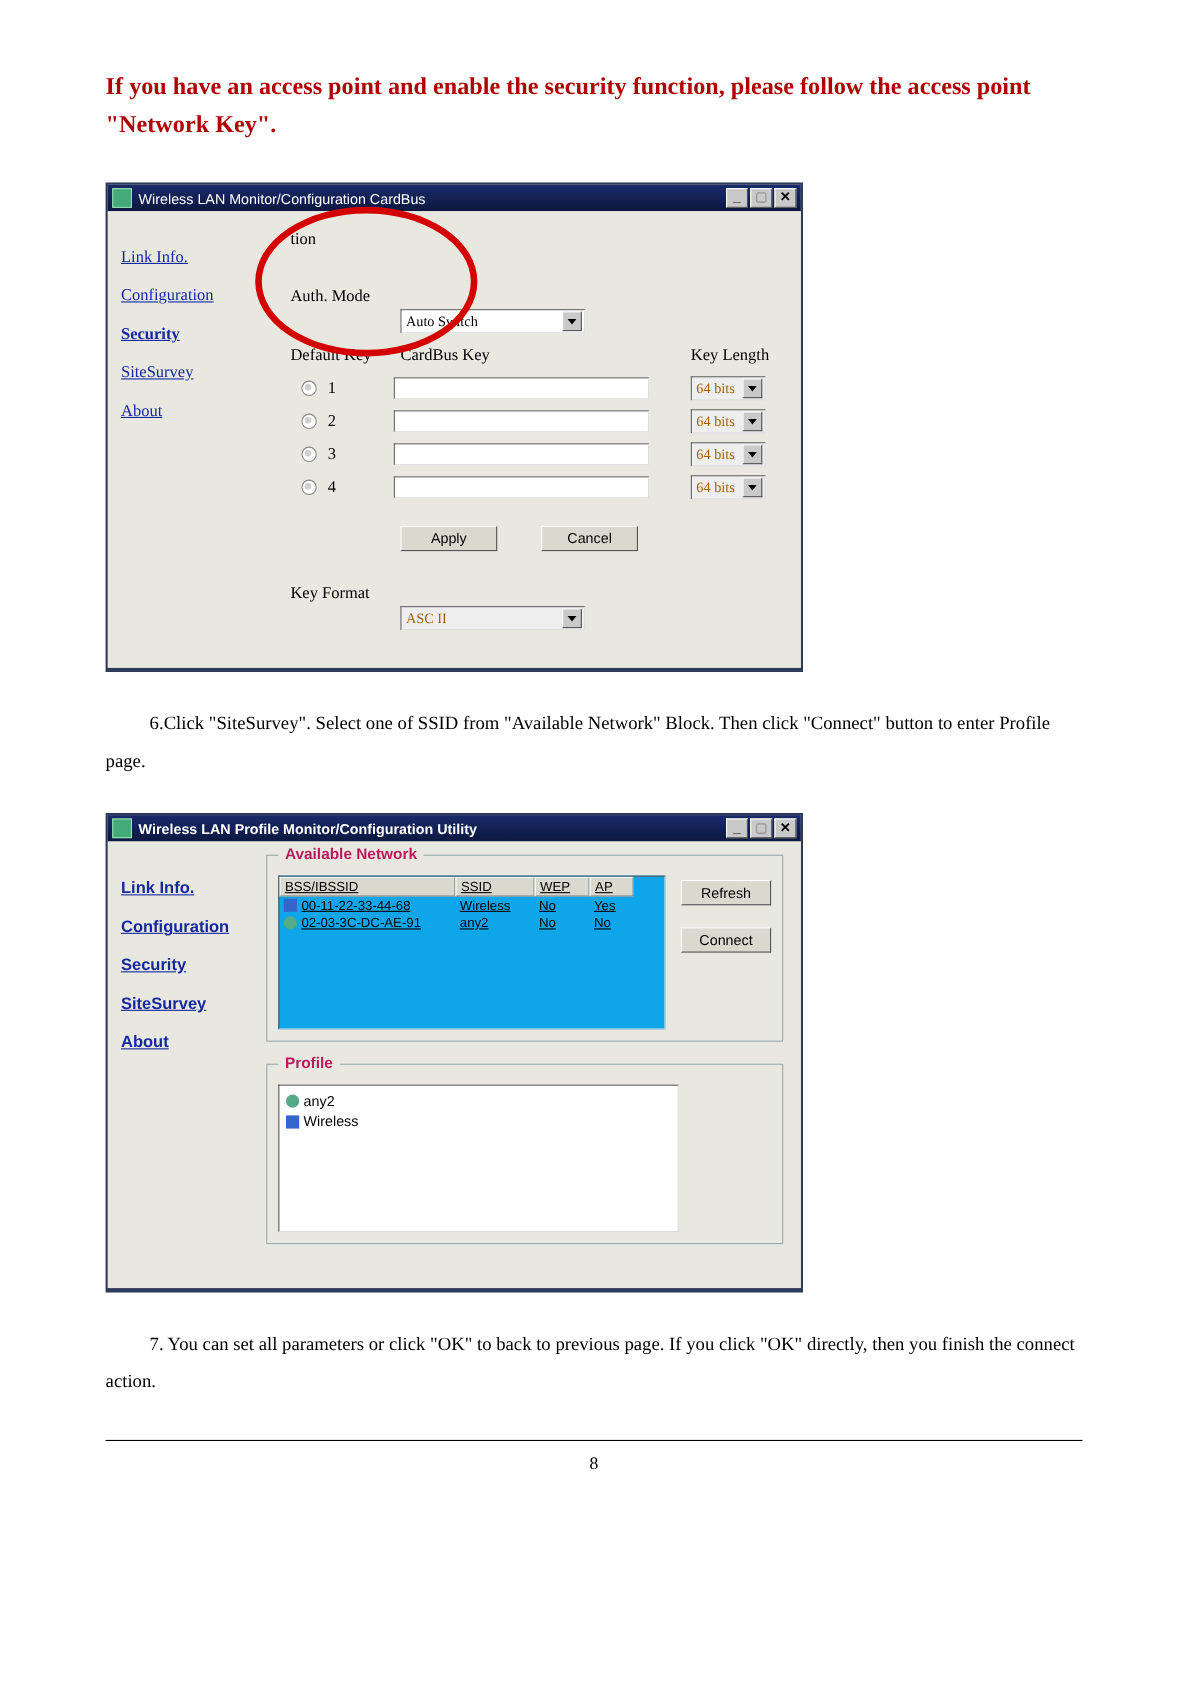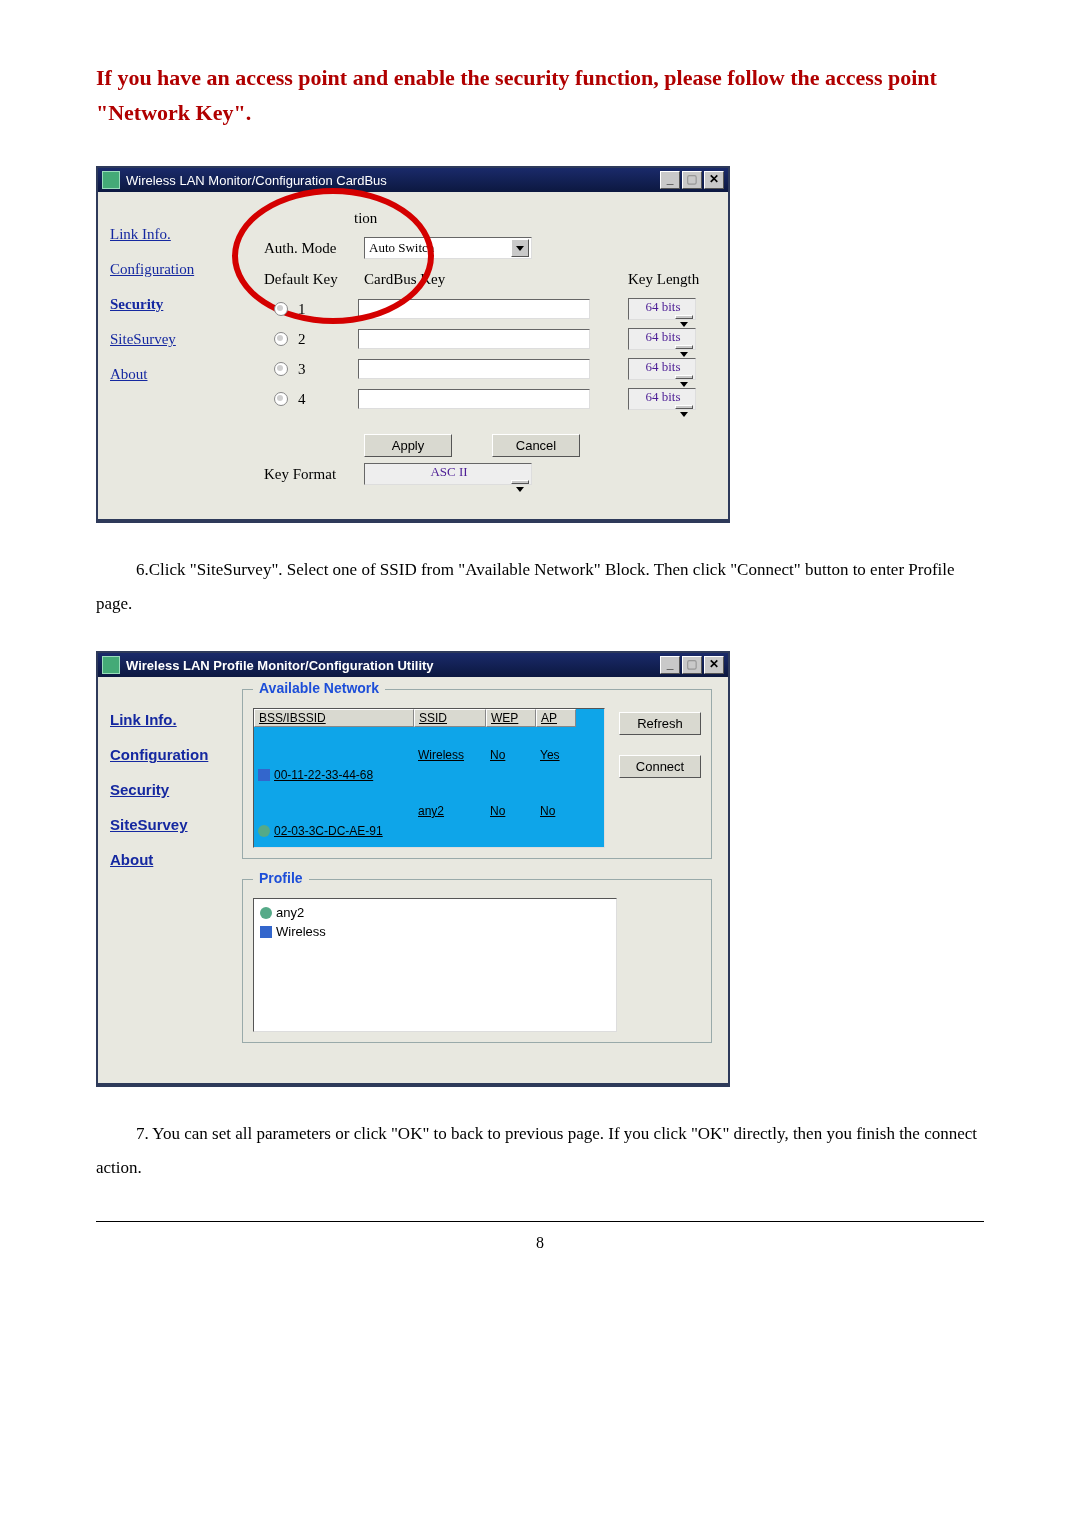--- a/index.html
+++ b/index.html
@@ -82,23 +82,23 @@
 }
 .row { display:flex; align-items:center; margin-bottom:10px; }
 .lbl { width:100px; }
 .dropdown {
   background:#fff;
   border-top:1px solid #666; border-left:1px solid #666;
   border-right:1px solid #ddd; border-bottom:1px solid #ddd;
   height:20px; display:flex; align-items:center;
   font-size:13px; padding:0 2px 0 4px;
 }
-.dropdown.w160 { width:160px; }
+.dropdown.w160 { width:160px;margin-top:44px; }
 .dropdown.w60 { width:60px; }
-.dropdown.dis { color:#4c1d95; background:#eee;flex-direction:column; }
+.dropdown.dis { color:#a16207; background:#eee; }
 .dropdown .arrowbtn {
   margin-left:auto;
   width:16px;height:16px;background:#c9c9c9;
   border-top:1px solid #fff;border-left:1px solid #fff;
   border-right:1px solid #555;border-bottom:1px solid #555;
   position:relative;
 }
 .dropdown .arrowbtn::after{
   content:""; position:absolute; left:4px; top:6px;
   border-left:4px solid transparent; border-right:4px solid transparent;
@@ -151,21 +151,21 @@
   color:#000;
 }
 .group {
   border: 1px solid #9aa;
   position:relative;
   padding: 18px 10px 10px 10px;
   margin-bottom: 20px;
 }
 .group > .legend {
   position:absolute; top:-10px; left:10px; background:#e8e8e0;
-  padding:0 6px; color:#1d4ed8; font-weight:700; font-size:14px;
+  padding:0 6px; color:#be185d; font-weight:700; font-size:14px;
 }
 .g1-inner { display:flex; }
 .listbox {
   background:#0ea5e9;
   border-top:1px solid #555;border-left:1px solid #555;
   border-right:1px solid #ddd;border-bottom:1px solid #ddd;
   width: 350px; height: 138px;
   overflow:hidden;
   text-decoration:underline;
 }
@@ -176,21 +176,21 @@
 }
 .listhead > div {
   background:#d9d9d0;
   border-top:1px solid #fff;border-left:1px solid #fff;
   border-right:1px solid #888;border-bottom:1px solid #888;
   padding: 1px 4px;
   font-size:12px;
 }
 .listrow { padding:1px 0; font-size:12px; }
 .listrow > div { padding: 0 4px; overflow:hidden; white-space:nowrap; }
-.listrow .c1 { display:flex; align-items:center;margin-top:40px; }
+.listrow .c1 { display:flex; align-items:center; }
 .tiny-i {
   width:12px;height:12px;margin-right:4px;display:inline-block;
 }
 .tiny-i.blue { background:#36c; }
 .tiny-i.grn { background:#5a8; border-radius:50%; }
 .side-btns { margin-left:auto; display:flex; flex-direction:column; gap:20px; padding:4px 0 0 14px; }
 .profilebox {
   background:#fff;
   border-top:1px solid #555;border-left:1px solid #555;
   border-right:1px solid #ddd;border-bottom:1px solid #ddd;
@@ -222,21 +222,21 @@
       <div class="sidenav">
         <a>Link Info.</a>
         <a>Configuration</a>
         <a class="sel">Security</a>
         <a>SiteSurvey</a>
         <a>About</a>
       </div>
       <div class="content1">
         <div class="circle-anno" style="left:-22px; top:-4px; width:190px; height:124px;"></div>
 
-        <div class="row" style="margin-left:90px;align-items:center;">
+        <div class="row" style="align-items:center;">
           <span>tion</span>
         </div>
 
         <div class="row">
           <span class="lbl">Auth. Mode</span>
           <div class="dropdown w160">
             <span>Auto Switch</span>
             <span class="arrowbtn"></span>
           </div>
         </div>

